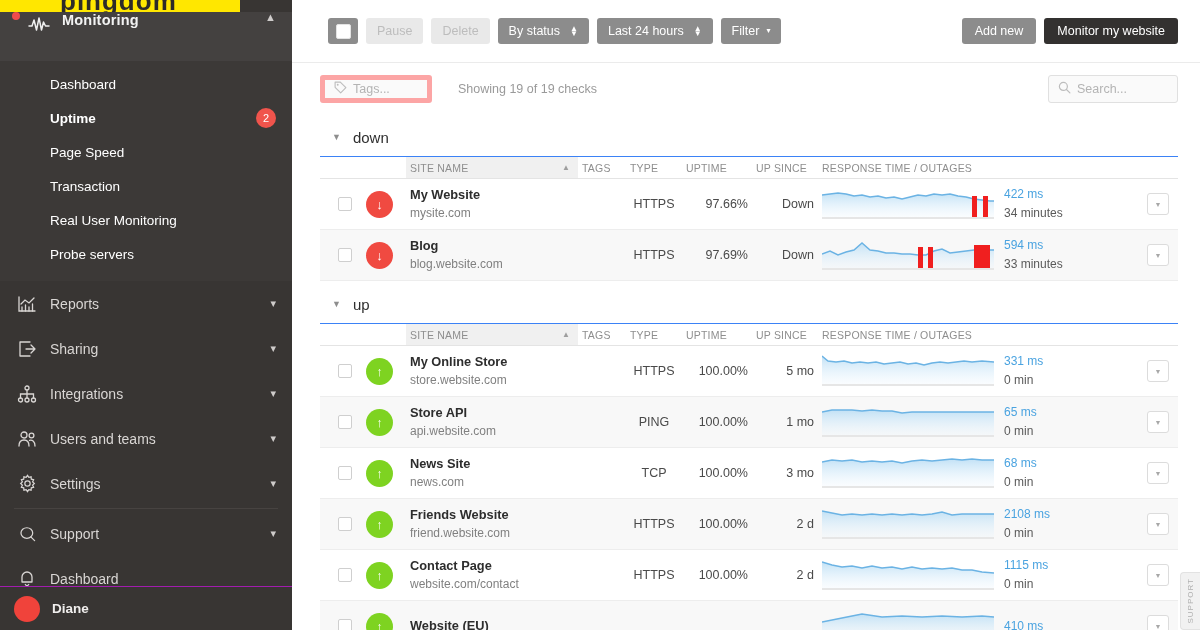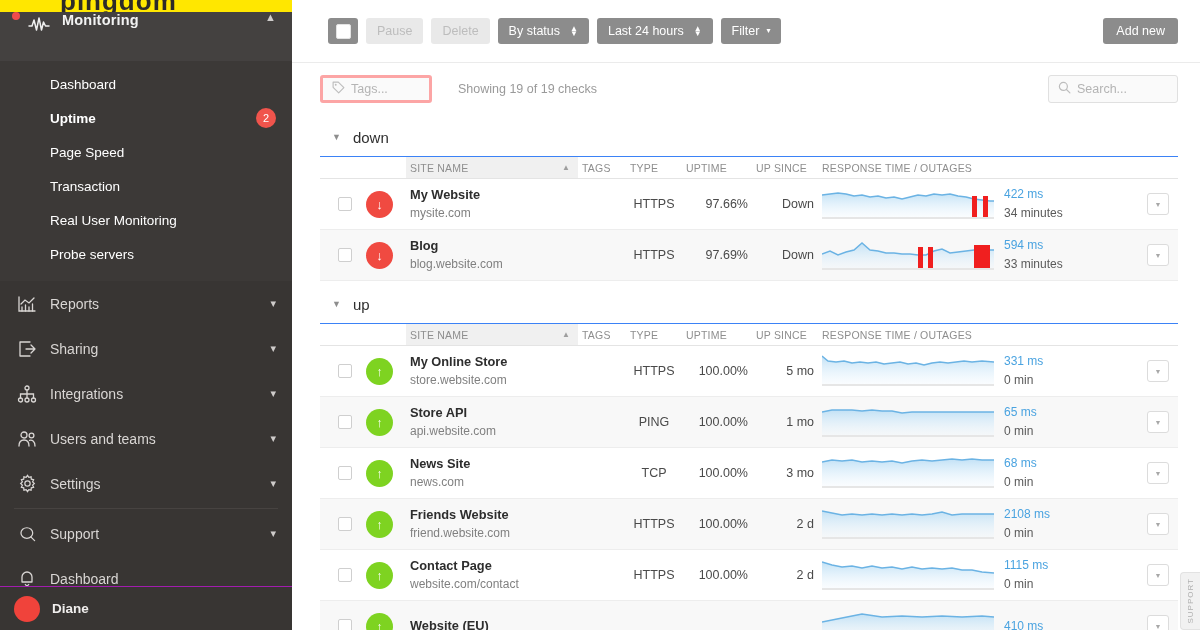--- a/index.html
+++ b/index.html
@@ -9,21 +9,21 @@
     background: #fff; overflow: hidden;
   }
   .app { position: relative; width: 1200px; height: 630px; display: flex; }
 
   
   .sidebar {
     width: 292px; height: 630px; background: #383533;
     position: relative; flex: 0 0 292px; overflow: hidden;
   }
   .logo-bar {
-    height: 12px; background: #ffe700; width: 292px;
+    height: 12px; background: #ffe700; width: 240px;
     position: relative; overflow: hidden;
   }
   .logo-glyphs {
     position: absolute; left: 60px; top: -14px;
     font-size: 26px; font-weight: bold; color: #2d2b29;
     letter-spacing: 1px; white-space: nowrap;
   }
   .nav-top {
     height: 49px; background: #444140; display: flex; 
     padding: 0 16px 0 12px; position: relative;
@@ -100,21 +100,21 @@
   .stepper { display: inline-flex; flex-direction: column; line-height: 5px; font-size: 8px; }
   .caret-dn { font-size: 8px; line-height: 1; }
   .group-l { display: flex; align-items: center; gap: 8px; }
   .group-r { display: flex; align-items: center; gap: 8px; margin-left: auto; }
 
   .subbar {
     height: 52px; display: flex; align-items: center;
     padding: 0 22px 0 28px; border-top: 1px solid #ebebeb;
   }
   .tags-field {
-    width: 112px; height: 28px; border: 3px solid #fca5a5; border-radius: 3px;
+    width: 112px; height: 28px; border: 5px solid #fca5a5; border-radius: 3px;
     background: #fafafa; display: flex; align-items: center; gap: 6px;
     padding: 0 9px; color: #b4b4b4; font-size: 12.5px;
   }
   .showing { margin-left: 26px; color: #9a9a9a; font-size: 12.5px; }
   .search-field {
     margin-left: auto; width: 130px; height: 28px; border: 1px solid #e0e0e0;
     border-radius: 3px; background: #fafafa; display: flex; align-items: center;
     gap: 6px; padding: 0 9px; color: #b4b4b4; font-size: 12.5px;
   }
 
@@ -350,20 +350,21 @@
               <span>▼</span>
             </span>
         </div>
         <div class="btn btn-gray-2">
           <span>Filter</span>
           <span class="caret-dn">▾</span>
         </div>
       </div>
       <div class="group-r">
         <div class="btn btn-addnew">Add new</div>
+        <div class="btn btn-dark">Monitor my website</div>
       </div>
     </div>
 
     <div class="subbar">
       <div class="tags-field">
         <span>
           <svg width="13" height="13" viewBox="0 0 14 14" fill="none" stroke="#bdbdbd" stroke-width="1.2" stroke-linejoin="round">
             <path d="M1.2 1.2 L6.8 1.2 L12.8 7.2 L7.2 12.8 L1.2 6.8 Z"></path>
             <circle cx="4" cy="4" r="1" fill="#bdbdbd" stroke="none"></circle>
           </svg>

